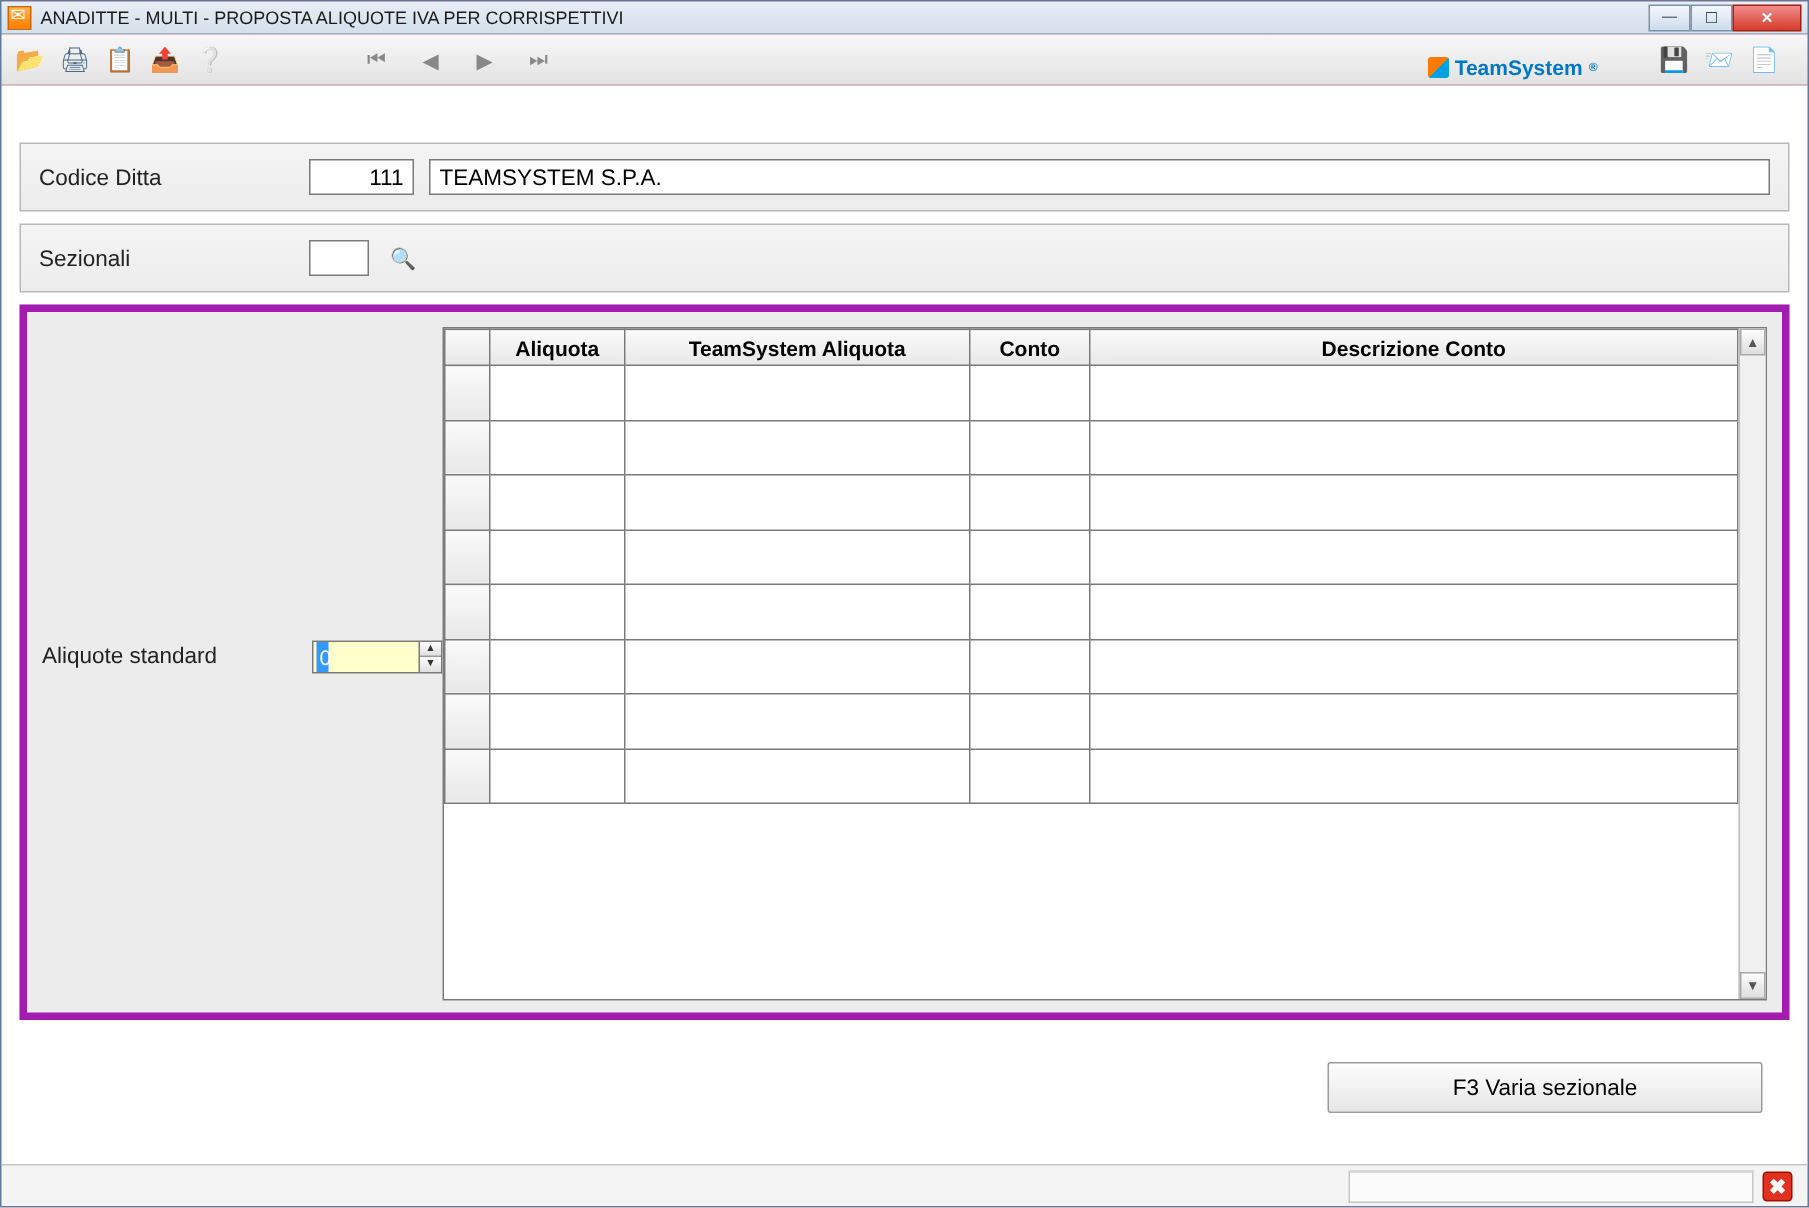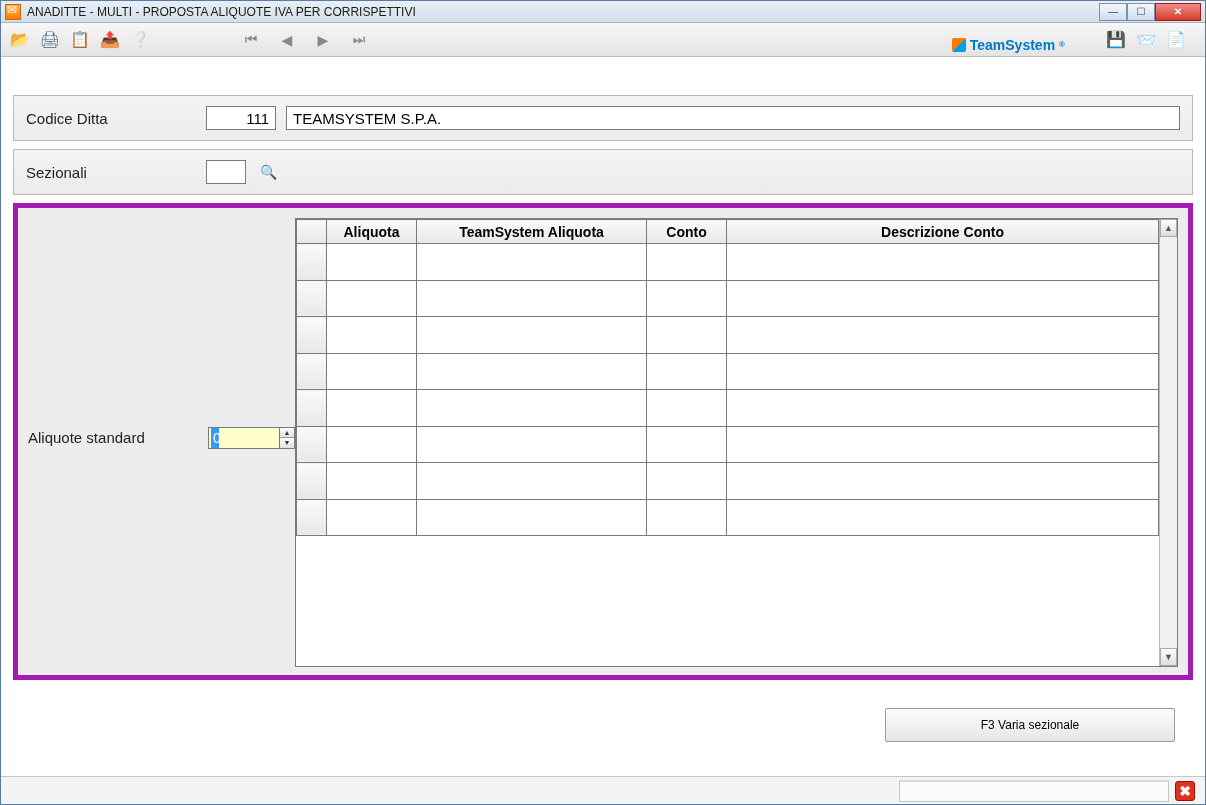--- a/index.html
+++ b/index.html
@@ -41,21 +41,21 @@
   .grid{flex:1;border-collapse:collapse;width:100%;}
   .grid th{border:1px solid #7a7a7a;background:linear-gradient(#fafafa,#e8e8e8);font-weight:700;font-size:14px;padding:3px 6px;height:24px;}
   .grid td{border:1px solid #7a7a7a;height:28px;background:#fff;}
   .grid .rowhdr{width:30px;background:linear-gradient(#fafafa,#e8e8e8);}
   .grid-scroll{width:18px;background:#f0f0f0;border-left:1px solid #bbb;position:relative;}
   .grid-scroll .arrow{height:18px;background:linear-gradient(#fdfdfd,#ddd);border:1px solid #aaa;font-size:9px;text-align:center;line-height:16px;color:#555;}
   .grid-scroll .arrow.up{position:absolute;top:0;left:0;right:0;}
   .grid-scroll .arrow.down{position:absolute;bottom:0;left:0;right:0;}
   .grid tbody tr.empty td{border-left:none;border-right:none;border-bottom:none;}
   .footer-area{height:80px;position:relative;}
-  .btn-varia{position:absolute;right:18px;top:20px;width:290px;height:34px;border:1px solid #9a9a9a;background:linear-gradient(#fdfdfd,#e6e6e6);font-size:12px;display:flex;align-items:center;justify-content:center;border-radius:2px;}
+  .btn-varia{position:absolute;right:18px;top:20px;width:290px;height:34px;border:1px solid #9a9a9a;background:linear-gradient(#fdfdfd,#e6e6e6);font-size:15px;display:flex;align-items:center;justify-content:center;border-radius:2px;}
   .statusbar{height:28px;border-top:1px solid #c5c5c5;background:#f4f4f4;display:flex;align-items:center;justify-content:flex-end;padding:0 10px;}
   .status-cell{width:270px;height:22px;border:1px solid #c5c5c5;border-top:2px solid #d8d8d8;background:#fbfbfb;margin-right:6px;}
   .close-red{width:20px;height:20px;background:#e03020;border:1px solid #a01000;border-radius:3px;color:#fff;font-size:14px;display:flex;align-items:center;justify-content:center;font-weight:bold;}
 </style>
 </head>
 <body>
 
 <div class="window">
 
   <div class="titlebar">

